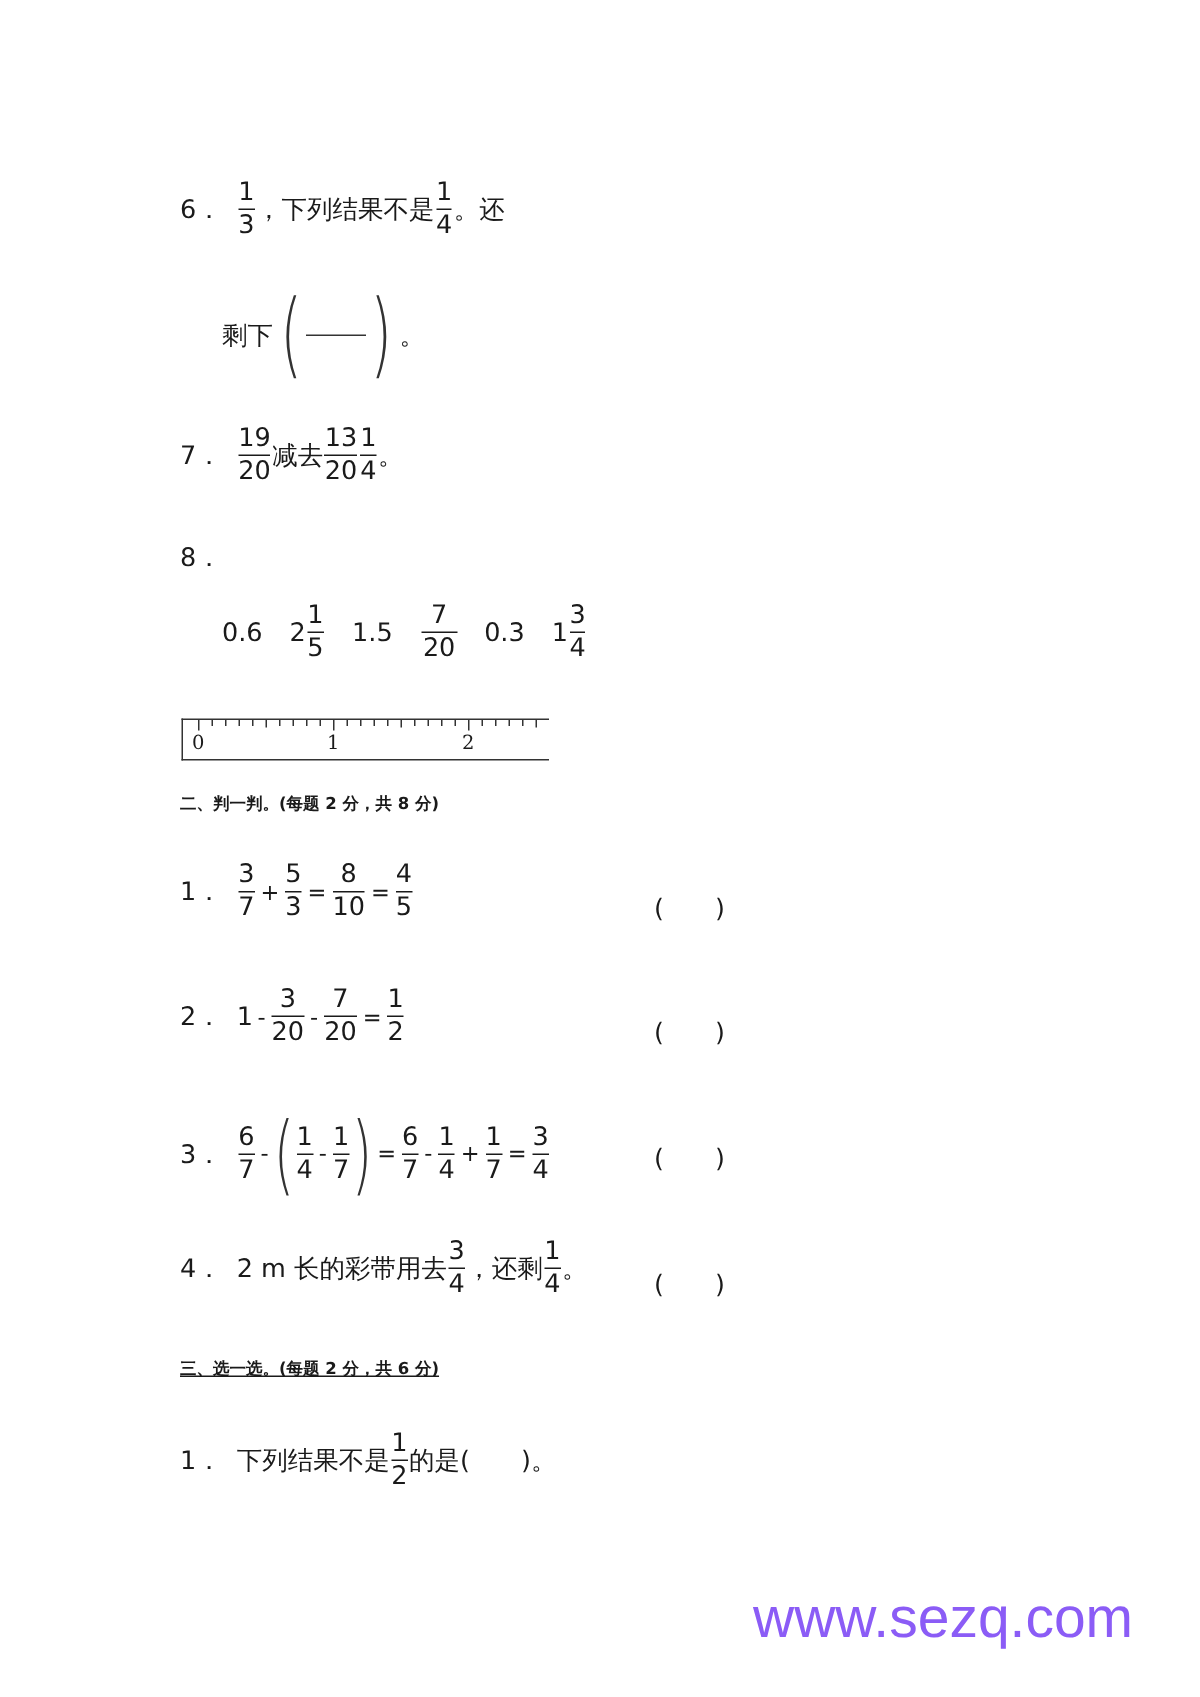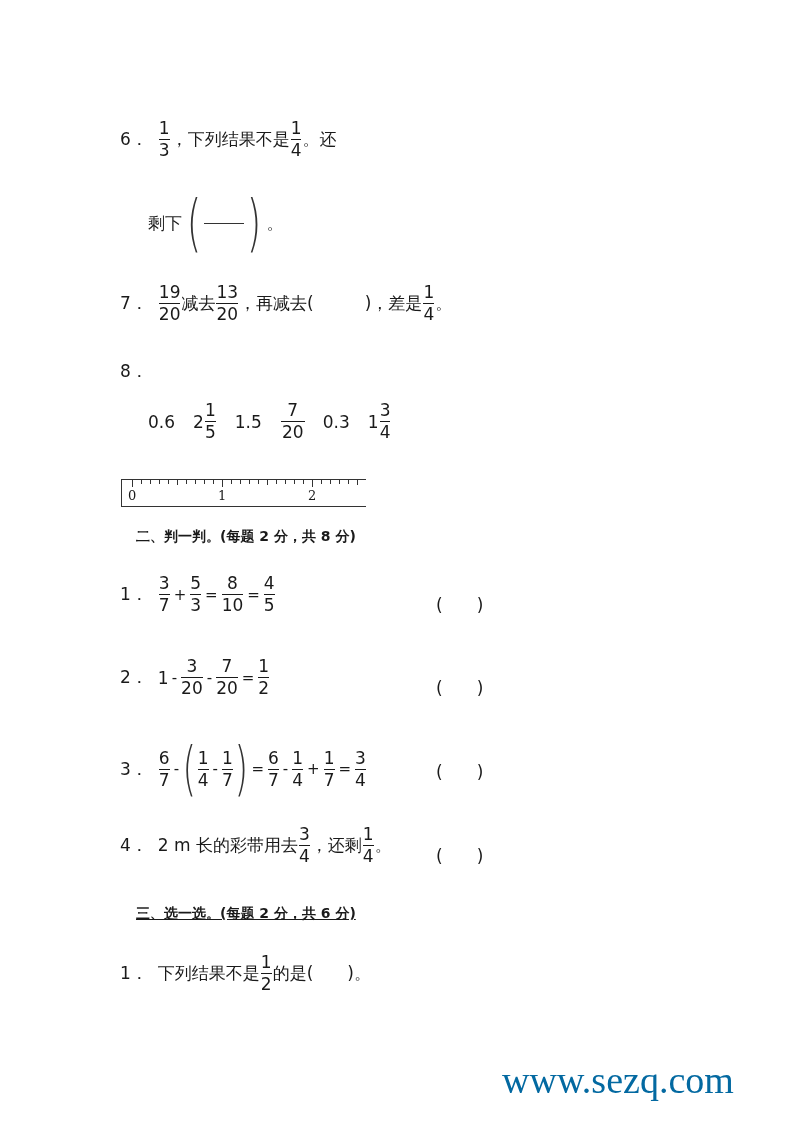--- a/index.html
+++ b/index.html
@@ -6,26 +6,26 @@
   body { width: 800px; height: 1131px; position: relative; overflow: hidden;
          font-family: "DejaVu Sans", "Liberation Sans", sans-serif; color: #1a1a1a; }
   .line { position: absolute; left: 0; white-space: nowrap; font-size: 17px; display: flex; align-items: center; }
   .num { display: inline-block; margin-right: 10px; }
   .frac { display: inline-flex; flex-direction: column; align-items: center; vertical-align: middle; line-height: 1; margin: 0 1px; }
   .frac .n, .frac .d { font-size: 17px; padding: 2px 0; }
   .frac .bar { height: 1px; background: #1a1a1a; align-self: stretch; min-width: 8px; }
   .frac.small .bar { min-width: 7px; }
   .op { margin: 0 3px; font-size: 15px; }
   .paren-ans { position: absolute; font-size: 17px; }
-  .heading { position: absolute; left: 136px; font-weight: bold; font-size: 14px; }
+  .heading { position: absolute; left: 120px; font-weight: bold; font-size: 11px; }
   .bigparen { font-size: 62px; font-weight: 200; line-height: 1; transform: scaleX(0.6); display: inline-block; color: #333; }
   .ruler { position: absolute; left: 121px; top: 479px; width: 244px; height: 26px; border-left: 1px solid #333; border-top: 1px solid #333; border-bottom: 1px solid #333; }
   .tick { position: absolute; top: 0; width: 1px; background: #333; }
   .rlabel { position: absolute; top: 8px; font-family: "DejaVu Serif", "Liberation Serif", serif; font-size: 13px; }
-  .watermark { position: absolute; left: 502px; top: 1058px; font-family: Liberation Serif, serif; font-size: 38px; color: #0369a1; }
+  .watermark { position: absolute; left: 502px; top: 1058px; font-family: Liberation Sans, sans-serif; font-size: 38px; color: #8b5cf6; }
   .mixed { display: inline-flex; align-items: center; }
   .numlist { position: absolute; top: 400px; left: 148px; display: flex; align-items: center; font-size: 17px; }
   .numlist > * { margin-right: 18px; }
   .bigparens-wrap { display: inline-flex; align-items: center; }
 </style>
 </head>
 <body>
 
 <div class="line" style="left:120px; top:118px;">
   <span class="num">6．</span>
@@ -59,21 +59,20 @@
       <span class="n">19</span>
       <span class="bar"></span>
       <span class="d">20</span>
     </span>
   <span>减去</span>
   <span class="frac">
       <span class="n">13</span>
       <span class="bar"></span>
       <span class="d">20</span>
     </span>
-  <span>，再减去(　　　)，差是</span>
   <span class="frac small">
       <span class="n">1</span>
       <span class="bar"></span>
       <span class="d">4</span>
     </span>
   <span>。</span>
 </div>
 
 <div class="line" style="left:120px; top:360px;">
   <span class="num">8．</span>

